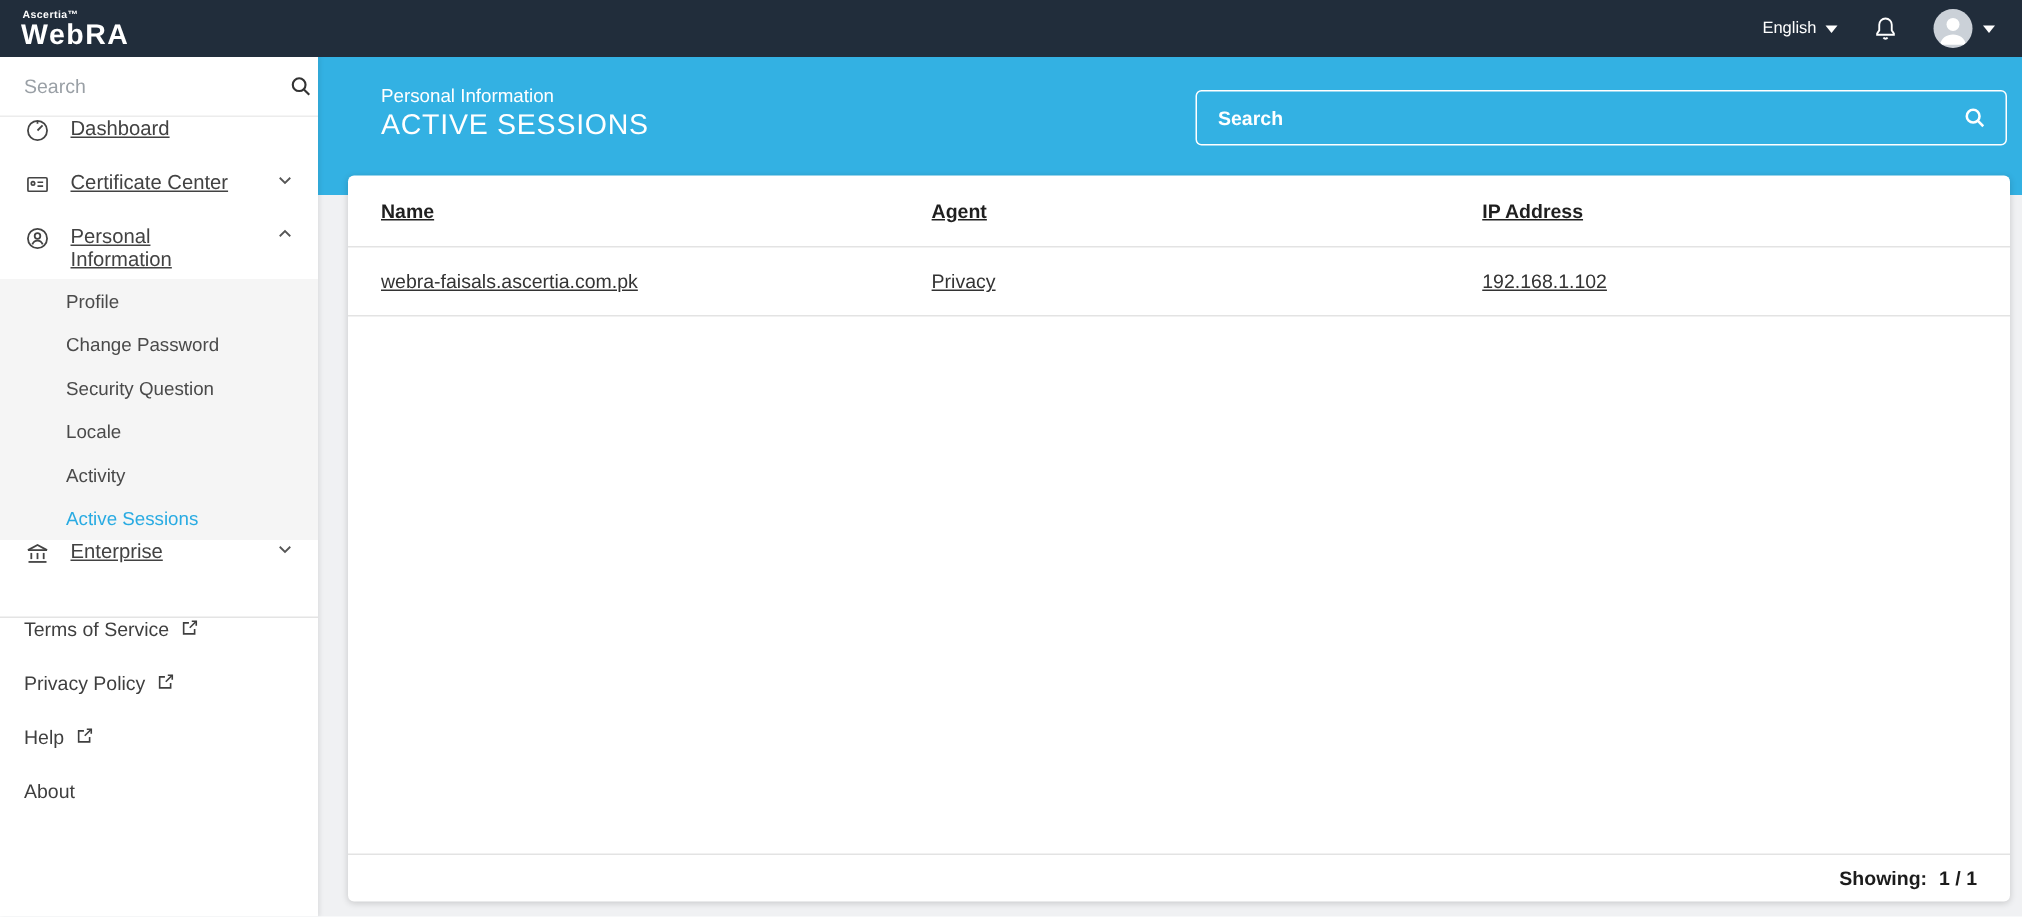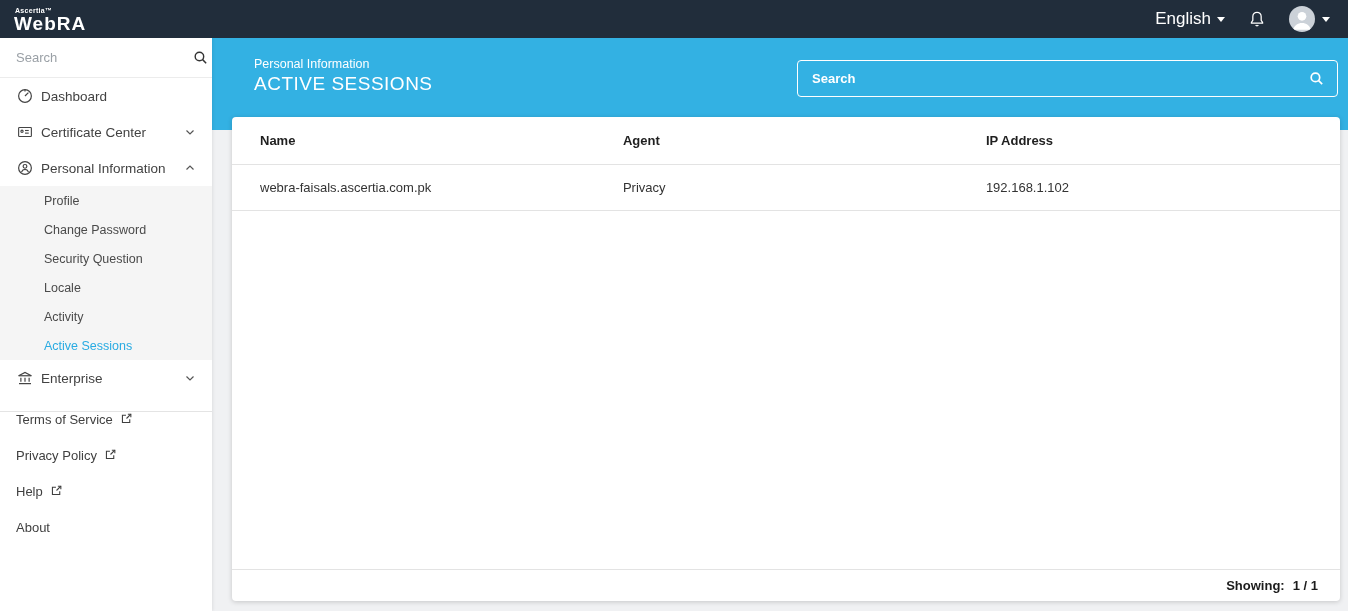--- a/index.html
+++ b/index.html
@@ -13,21 +13,21 @@
   .topbar {
     position: absolute; top: 0; left: 0; right: 0; height: 38px;
     background: #212d3b;
     display: flex; align-items: center; justify-content: space-between;
     padding: 0 18px 0 14px; z-index: 30;
   }
   .brand { display: flex; flex-direction: column; line-height: 1; color: #fff; padding-top: 2px; }
   .brand-small { font-size: 7px; font-weight: bold; letter-spacing: .3px; margin-left: 1px; }
   .brand-main { font-size: 19px; font-weight: bold; letter-spacing: 1px; }
   .topbar-right { display: flex; align-items: center; gap: 22px; }
-  .lang { display: flex; align-items: center; gap: 6px; color: #fff; font-size: 17px; cursor: pointer; }
+  .lang { display: flex; align-items: center; gap: 6px; color: #fff; font-size: 11px; cursor: pointer; }
   .caret-down {
     width: 0; height: 0; border-left: 4px solid transparent;
     border-right: 4px solid transparent; border-top: 5px solid #fff; display: inline-block;
   }
   .bell { display: flex; align-items: center; cursor: pointer; }
   .user-menu { display: flex; align-items: center; gap: 7px; cursor: pointer; }
   .avatar {
     width: 26px; height: 26px; border-radius: 50%; background: #cbd1d8;
     overflow: hidden; display: flex; align-items: flex-end; justify-content: center;
   }
@@ -40,22 +40,22 @@
   .side-search {
     height: 40px; display: flex; align-items: center;
     padding: 0 16px; border-bottom: 1px solid #ececec;
   }
   .side-search input {
     border: none; outline: none; flex: 1; font-size: 13px;
     font-family: inherit; color: #333; background: transparent;
   }
   .side-search input::placeholder { color: #9aa0a6; opacity: 1; }
   .nav-item {
-    height: 36px; display: flex; align-items: center; gap: 7px;
-    padding: 0 16px; cursor: pointer; color: #424242; font-size: 13.5px;
+    height: 36px; display: flex; align-items: flex-start; gap: 13px;
+    padding: 0 16px; cursor: pointer; color: #424242; font-size: 13.5px; text-decoration: underline;
   }
   .nav-item .nav-label { flex: 1; }
   .submenu { background: #f5f5f5; }
   .sub-item {
     height: 29px; display: flex; align-items: center;
     padding-left: 44px; font-size: 12.5px; color: #4a4a4a; cursor: pointer; text-align: right;
   }
   .sub-item.active { color: #29abe2; }
   .side-divider { border-top: 1px solid #e4e4e4; margin-top: 15px; }
   .foot-link {
@@ -79,21 +79,21 @@
     flex: 1; background: transparent; border: none; outline: none;
     color: #fff; font-size: 13px; font-weight: bold; font-family: inherit;
   }
   .header-search input::placeholder { color: #fff; opacity: 1; font-weight: bold; }
   .card {
     position: absolute; top: 79px; left: 20px; right: 8px; height: 484px;
     background: #fff; border-radius: 4px;
     box-shadow: 0 1px 5px rgba(0,0,0,.18);
     display: flex; flex-direction: column; z-index: 5;
   }
-  .t-row { display: flex; align-items: center; padding: 0 28px; }
+  .t-row { display: flex; align-items: center; padding: 0 22px; text-decoration: underline; }
   .t-head { height: 48px; border-bottom: 1px solid #e3e3e3; font-weight: bold; font-size: 13px; color: #1f1f1f; }
   .t-data { height: 46px; border-bottom: 1px solid #e3e3e3; font-size: 13px; color: #333; }
   .col-name { width: 34.5%; } .col-agent { width: 34.5%; } .col-ip { width: 31%; }
   .t-filler { flex: 1; }
   .t-foot {
     height: 32px; border-top: 1px solid #e3e3e3;
     display: flex; align-items: center; justify-content: flex-end; gap: 8px;
     padding-right: 22px; font-size: 13px; font-weight: bold; color: #1c1c1c;
   }
   .icn { display: inline-flex; align-items: center; justify-content: center; }

